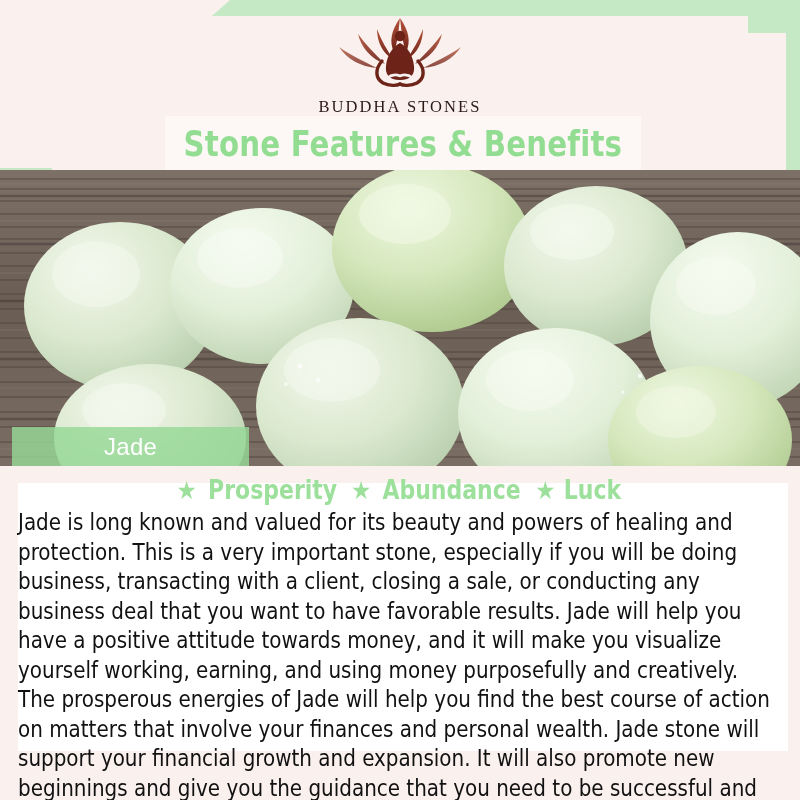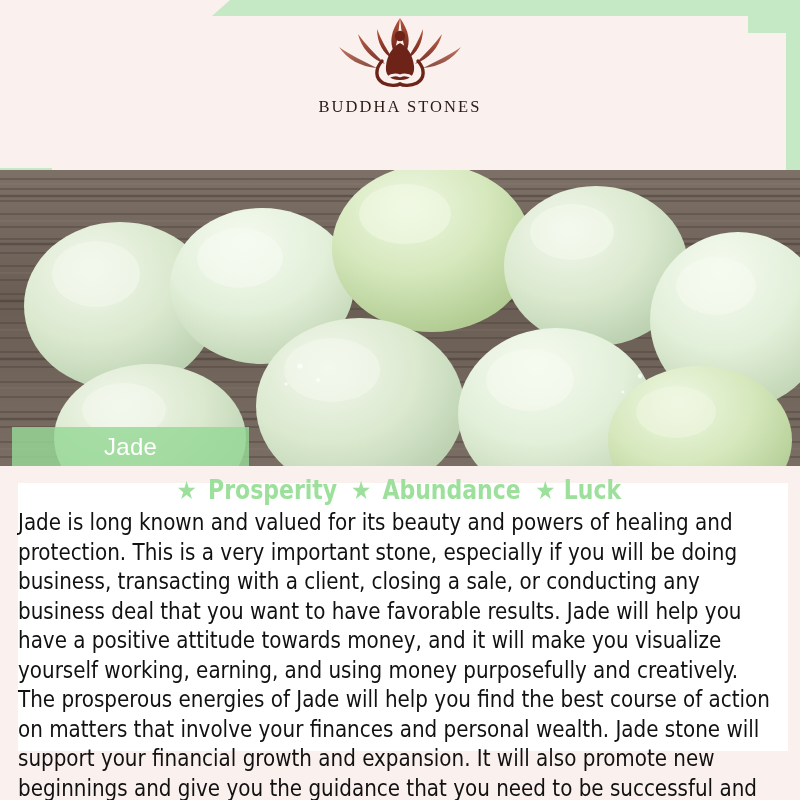--- a/index.html
+++ b/index.html
@@ -254,20 +254,23 @@
             <path d="M57 47 C 50 55, 50 64, 58 69 C 64 72, 72 72, 75 70" stroke="#6d2318" fill="none"></path>
             <path d="M93 47 C 100 55, 100 64, 92 69 C 86 72, 78 72, 75 70" stroke="#6d2318" fill="none"></path>
             <path d="M62 64 C 66 61, 71 60, 75 62 C 79 60, 84 61, 88 64" stroke="#f7efee" stroke-width="2.6" fill="none"></path>
           </g>
         </svg>
       </div>
       <div class="logo-word">BUDDHA STONES</div>
     </div>
   </div>
 
+  <div class="title-band">
+    <div class="title-text">Stone Features &amp; Benefits</div>
+  </div>
 
   <div class="photo">
     <svg width="800" height="296" viewBox="0 0 800 296" preserveAspectRatio="none">
       <defs>
         <linearGradient id="woodg" x1="0" y1="0" x2="0" y2="1">
           <stop offset="0%" stop-color="#7d7067"></stop>
           <stop offset="45%" stop-color="#6a5d54"></stop>
           <stop offset="100%" stop-color="#7a6d63"></stop>
         </linearGradient>
         <radialGradient id="st1" cx="35%" cy="28%" r="78%">

